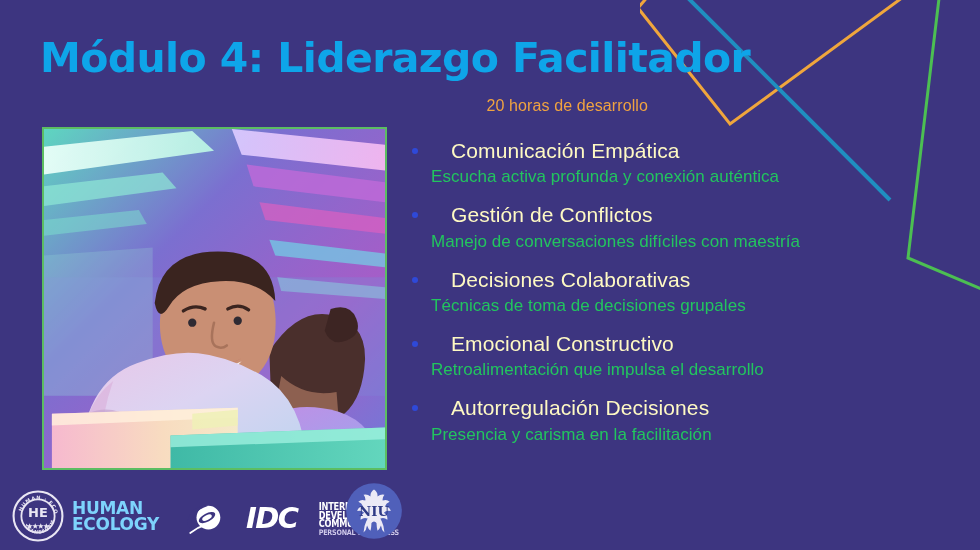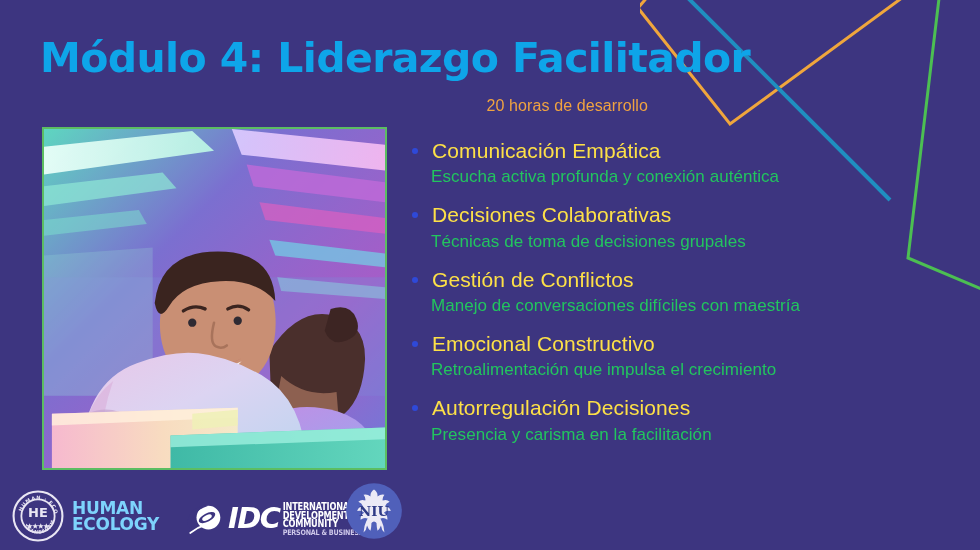--- a/index.html
+++ b/index.html
@@ -55,24 +55,25 @@
   .bullet-item:last-child { margin-bottom:0; }
   .bullet-dot {
     position:absolute;
     left:7px; top:10px;
     width:6px; height:6px;
     border-radius:50%;
     background:#2f49d8;
   }
   .bullet-head {
     font-size:21px;
-    color:#fde047;
+    color:#fef9c3;
     line-height:1.25;
     letter-spacing:0.1px;
     margin-bottom:2px;
+    margin-left:19px;
   }
   .bullet-sub {
     font-size:17px;
     color:#22c55e;
     line-height:1.3;
     letter-spacing:0.05px;
     margin-left:-1px;
   }
 
   
@@ -82,21 +83,21 @@
   .he-seal { width:52px; height:52px; }
   .he-words {
     color:#7dd3fc;
     font-family:"DejaVu Sans", sans-serif;
     font-weight:bold;
     font-size:17px;
     line-height:0.97;
     letter-spacing:-0.3px;
   }
 
-  .logo-idc { position:absolute; left:186px; bottom:14px; display:flex; align-items:center; gap:0; }
+  .logo-idc { position:absolute; left:186px; bottom:14px; display:flex; align-items:center; gap:18px; }
   .idc-mark { width:42px; height:34px; }
   .idc-word {
     color:#ffffff;
     font-family:"DejaVu Sans", sans-serif;
     font-style:italic;
     font-weight:bold;
     font-size:29px;
     letter-spacing:-1.5px;
     line-height:1;
   }
@@ -223,34 +224,34 @@
 <div class="bullets">
 
   <div class="bullet-item">
     <span class="bullet-dot"></span>
     <div class="bullet-head">Comunicación Empática</div>
     <div class="bullet-sub">Escucha activa profunda y conexión auténtica</div>
   </div>
 
   <div class="bullet-item">
     <span class="bullet-dot"></span>
+    <div class="bullet-head">Gestión de Conflictos</div>
+    <div class="bullet-sub">Manejo de conversaciones difíciles con maestría</div>
+  </div>
+
+  <div class="bullet-item">
+    <span class="bullet-dot"></span>
     <div class="bullet-head">Decisiones Colaborativas</div>
     <div class="bullet-sub">Técnicas de toma de decisiones grupales</div>
   </div>
 
   <div class="bullet-item">
     <span class="bullet-dot"></span>
-    <div class="bullet-head">Gestión de Conflictos</div>
-    <div class="bullet-sub">Manejo de conversaciones difíciles con maestría</div>
-  </div>
-
-  <div class="bullet-item">
-    <span class="bullet-dot"></span>
     <div class="bullet-head">Emocional Constructivo</div>
-    <div class="bullet-sub">Retroalimentación que impulsa el crecimiento</div>
+    <div class="bullet-sub">Retroalimentación que impulsa el desarrollo</div>
   </div>
 
   <div class="bullet-item">
     <span class="bullet-dot"></span>
     <div class="bullet-head">Autorregulación Decisiones</div>
     <div class="bullet-sub">Presencia y carisma en la facilitación</div>
   </div>
 
 </div>
 

